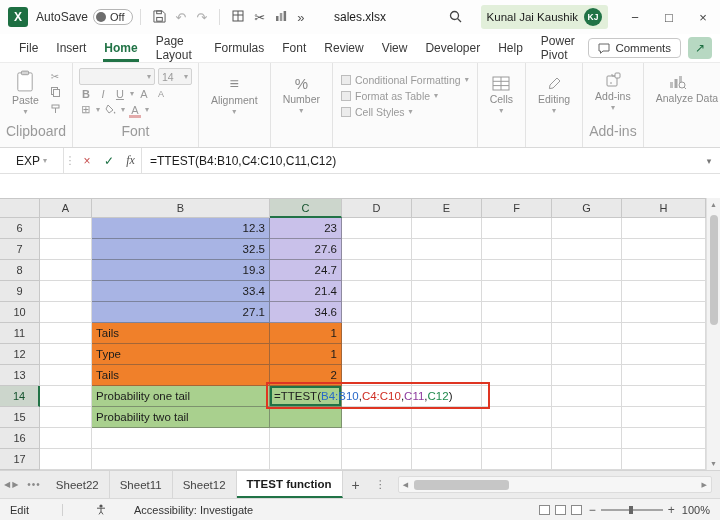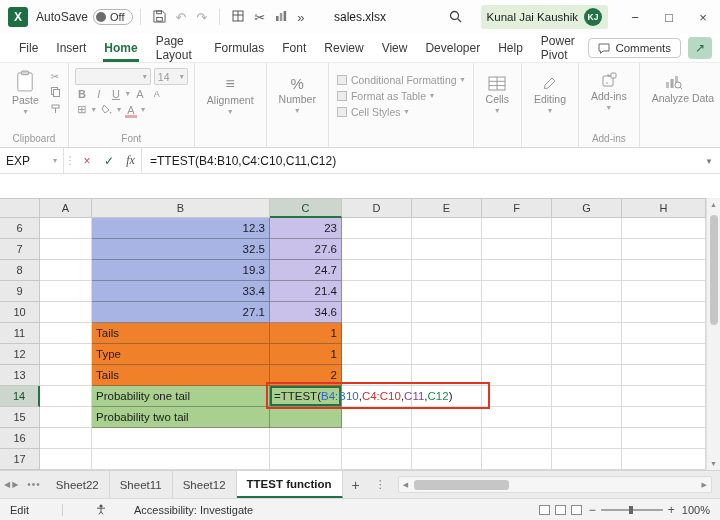--- a/index.html
+++ b/index.html
@@ -39,42 +39,42 @@
   .comments-btn{display:flex;align-items:center;gap:5px;border:1px solid #c8c8c8;border-radius:4px;
     background:#fff;padding:3px 9px;font-size:11.5px;color:#333;}
   .share-btn{width:24px;height:22px;background:#b7d8c2;color:#1d6f42;border-radius:4px;border:none;
     font-size:12px;display:flex;align-items:center;justify-content:center;}
 
   
   .ribbon{height:86px;background:#fbfbfb;border-top:1px solid #ececec;border-bottom:1px solid #d9d9d9;
     display:flex;align-items:stretch;font-size:10.5px;color:#8a8a8a;flex:0 0 86px;overflow:hidden;}
   .rgroup{display:flex;flex-direction:column;justify-content:space-between;padding:5px 6px 1px 6px;
     border-right:1px solid #e3e3e3;position:relative;}
-  .glabel{text-align:center;font-size:10px;color:#9a9a9a;padding:1px 0 2px;}
+  .glabel{text-align:center;font-size:14px;color:#9a9a9a;padding:1px 0 7px;}
   .big-btn{display:flex;flex-direction:column;align-items:center;gap:2px;padding:2px 6px;color:#8a8a8a;}
   .big-btn .bb-lbl{white-space:nowrap;text-align:center;line-height:1.15;}
   .mini-caret{font-size:8px;color:#a5a5a5;line-height:1;}
   .rrow{display:flex;gap:4px;align-items:flex-start;}
   .mini-col{display:flex;flex-direction:column;gap:3px;padding-top:3px;}
   .mini-btn{font-size:10px;color:#9a9a9a;line-height:1;padding:1px 2px;}
   .font-grid{display:flex;flex-direction:column;gap:3px;}
   .fg-row{display:flex;gap:3px;align-items:center;}
   .sel-box{height:17px;border:1px solid #d2d2d2;background:#f3f3f3;border-radius:2px;
     display:flex;align-items:center;justify-content:space-between;padding:0 3px;color:#9a9a9a;font-size:10.5px;}
   .fmt-btn{min-width:14px;text-align:center;font-size:11px;color:#9a9a9a;padding:0 2px;}
   .fmt-btn b{font-weight:bold;}
   .fc{position:relative;}
   .fc::after{content:"";position:absolute;left:1px;right:1px;bottom:-2px;height:3px;background:#d06a6a;opacity:.55;}
   .style-row{display:flex;align-items:center;gap:4px;padding:2px 2px;white-space:nowrap;color:#9a9a9a;}
   .st-ic{width:10px;height:10px;border:1px solid #bdbdbd;background:#ececec;display:inline-block;}
 
   
   .fbar{height:26px;display:flex;align-items:stretch;border-bottom:1px solid #e0e0e0;background:#fff;
     font-size:12px;flex:0 0 26px;}
-  .namebox{width:64px;display:flex;align-items:center;justify-content:space-between;padding:0 6px;
+  .namebox{width:64px;display:flex;align-items:center;justify-content:space-between;padding:0 16px;
     border-right:1px solid #e0e0e0;color:#222;}
   .fbar-dots{width:12px;display:flex;align-items:center;justify-content:center;color:#b0b0b0;font-size:11px;}
   .fbtn{width:22px;display:flex;align-items:center;justify-content:center;font-size:12px;}
   .fbtn.cancel{color:#c75050;}
   .fbtn.enter{color:#1e7145;}
   .fbtn.fx{color:#555;font-style:italic;font-family:"Liberation Serif",serif;border-right:1px solid #e0e0e0;}
   .formula-text{flex:1;display:flex;align-items:center;padding-left:8px;color:#1b1b1b;font-size:12px;}
   .fbar-expand{width:22px;display:flex;align-items:center;justify-content:center;color:#777;font-size:9px;}
 
   .gap{height:24px;background:#fff;flex:0 0 24px;}

